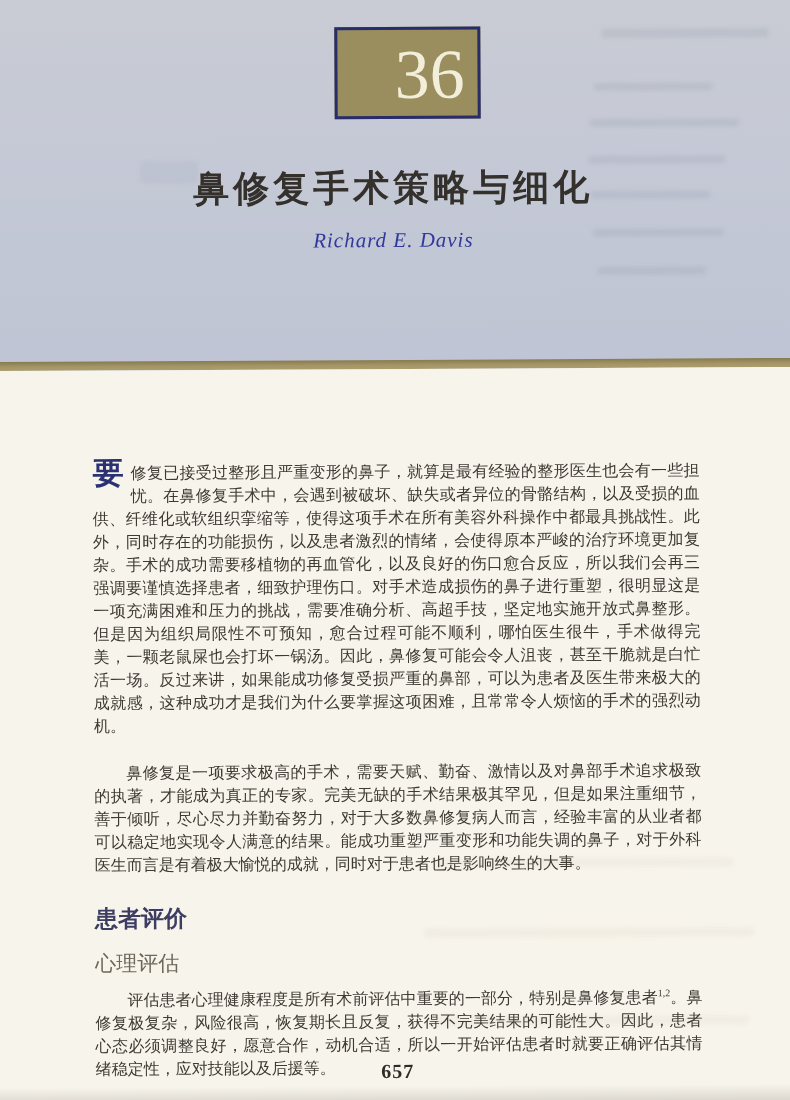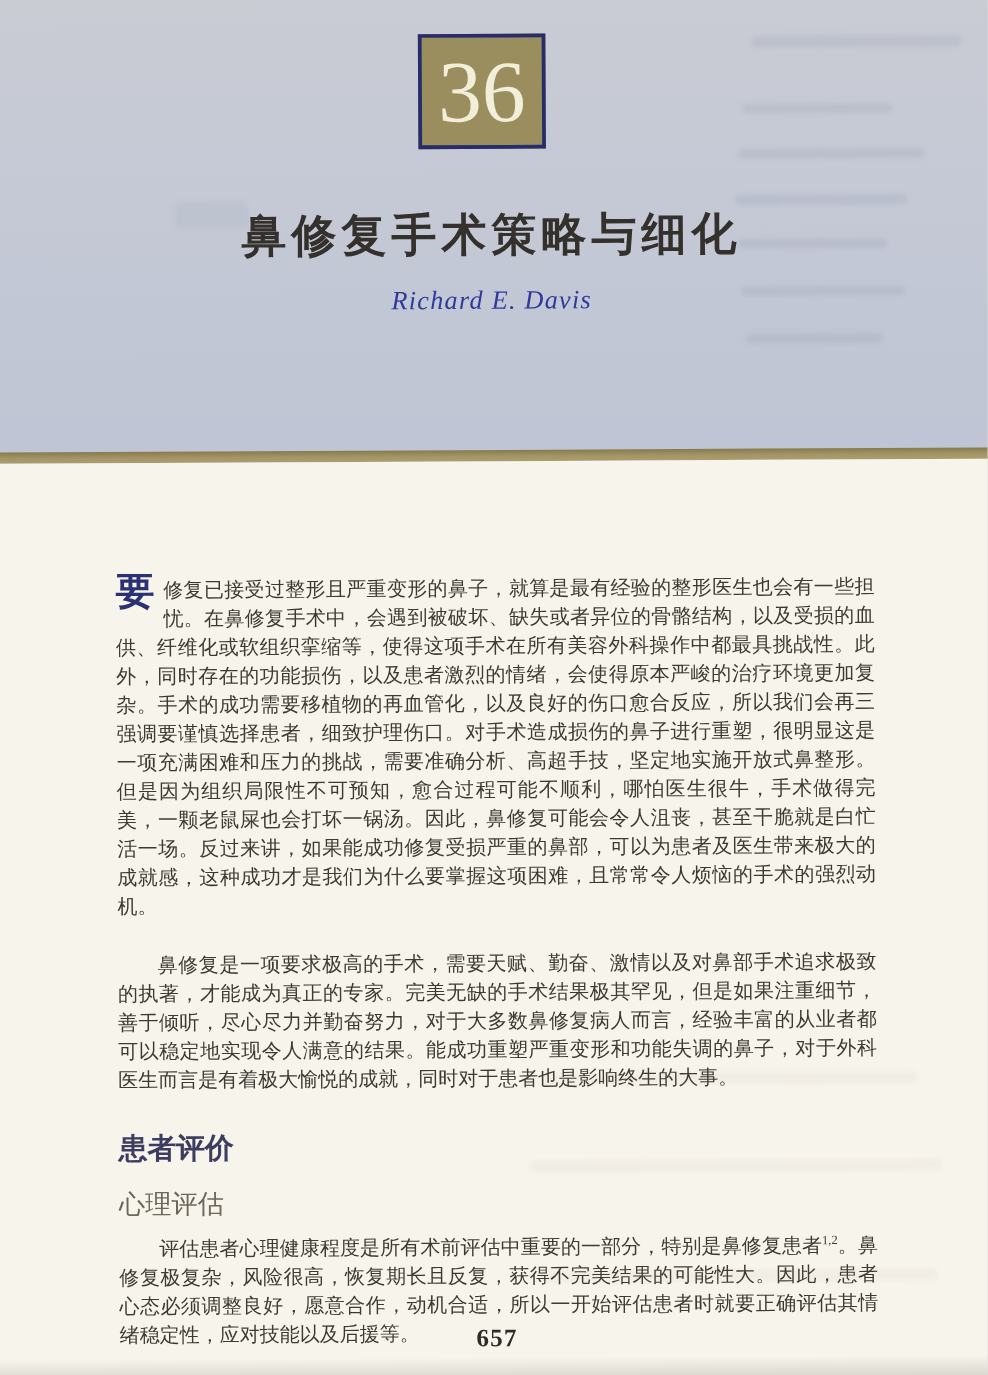--- a/index.html
+++ b/index.html
@@ -17,21 +17,21 @@
     position:absolute;left:0;top:0;width:806px;height:368px;
     background:linear-gradient(180deg,
       var(--header_bg_top,#c9ccd3) 0%,
       var(--header_bg,#c5c9d6) 45%,
       #bfc5d4 100%);
   }
   .chapter-box{
     position:absolute;left:345px;top:35px;width:96px;height:86px;
     background:var(--chapter_box_fill,#9a8d5e);
     border:3px solid var(--chapter_box_border,#272c6b);
-    display:flex;align-items:center;justify-content:center;
+    display:flex;align-items:center;justify-content:center;padding-left:44px;
   }
   .chapter-number{
     color:var(--chapter_number_color,#f2eeda);
     font-size:70px;line-height:86px;font-weight:400;
     padding-top:4px;
   }
   .chapter-title{
     position:absolute;left:0;top:174px;width:100%;margin:0;
     text-align:center;
     font-size:36px;line-height:44px;font-weight:700;

